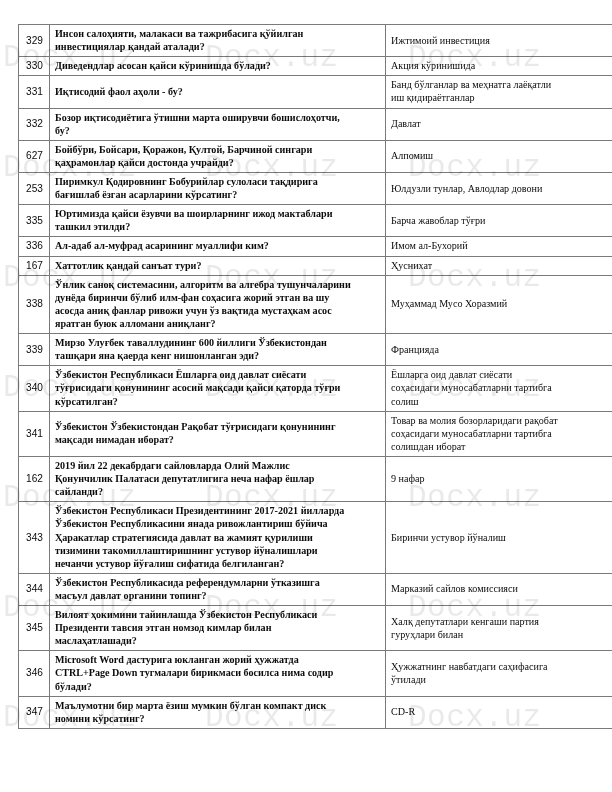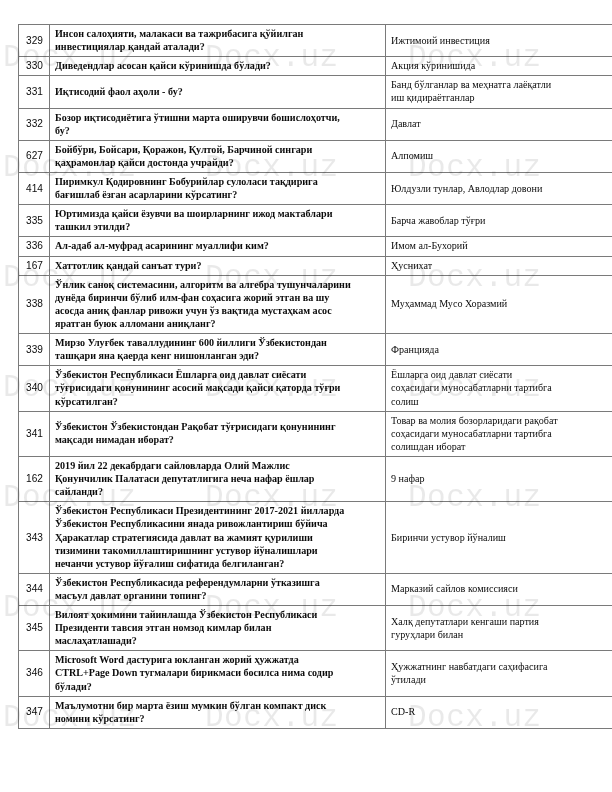--- a/index.html
+++ b/index.html
@@ -158,21 +158,21 @@
         <td class="c-q">
           <span class="cell-text">Бойбўри, Бойсари, Қоражон, Қултой, Барчиной сингари
 қаҳрамонлар қайси достонда учрайди?</span>
         </td>
         <td class="c-a">
           <span class="cell-text">Алпомиш</span>
         </td>
       </tr>
       <tr>
         <td class="c-num">
-          <span class="cell-text">414</span>
+          <span class="cell-text">253</span>
         </td>
         <td class="c-q">
           <span class="cell-text">Пиримкул Қодировнинг Бобурийлар сулоласи тақдирига
 бағишлаб ёзган асарларини кўрсатинг?</span>
         </td>
         <td class="c-a">
           <span class="cell-text">Юлдузли тунлар, Авлодлар довони</span>
         </td>
       </tr>
       <tr>

